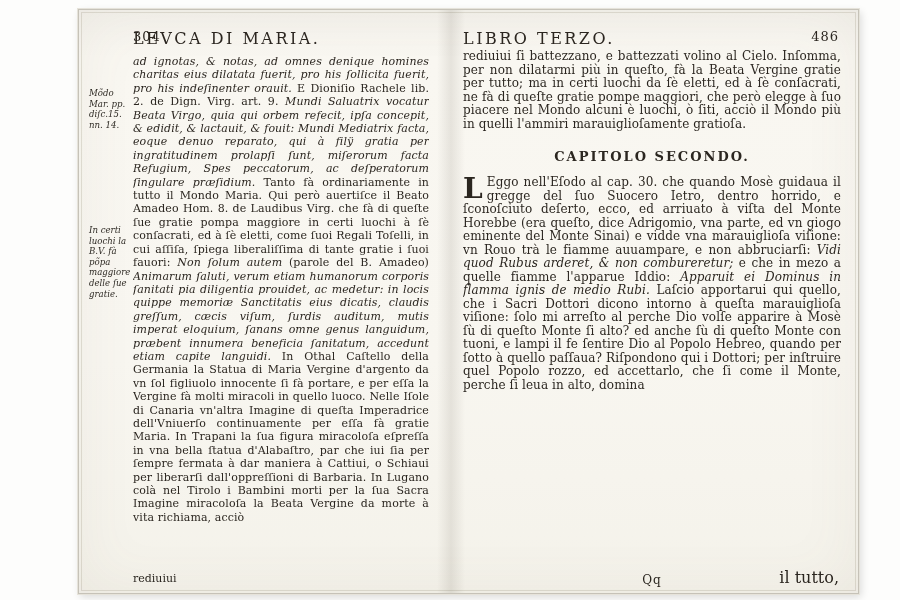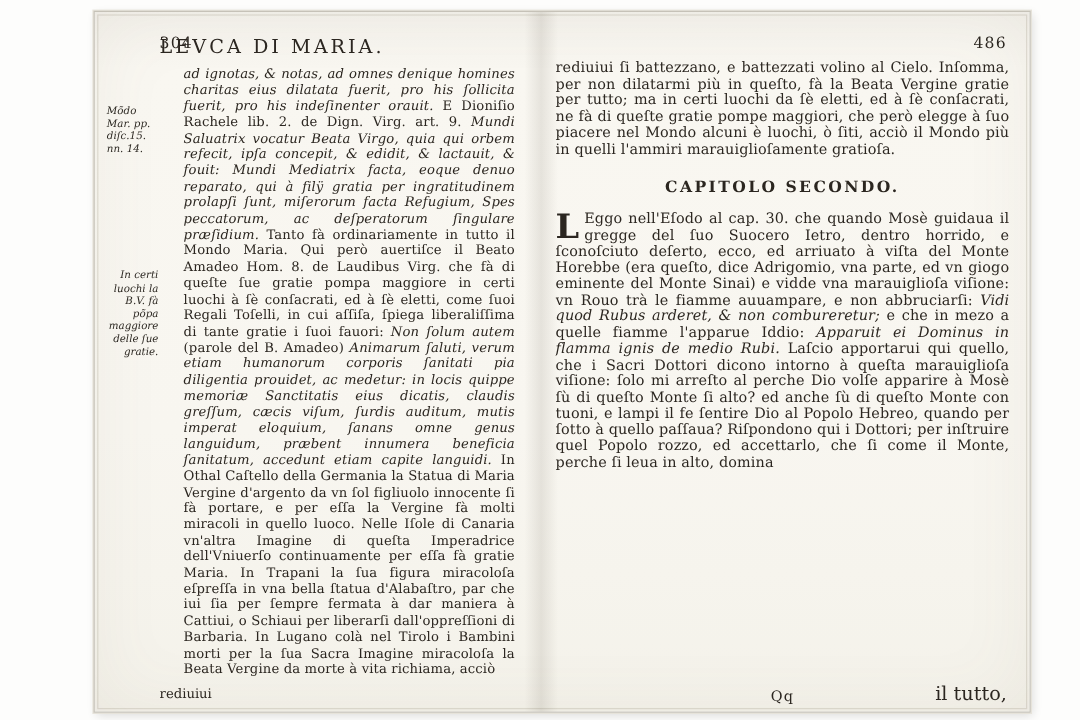--- a/index.html
+++ b/index.html
@@ -36,32 +36,32 @@
   .pn-left{left:0;}
   .pn-right{right:0;}
   .rt{display:block;letter-spacing:2.5px;font-size:16px;}
 
   .mnote{
     position:absolute;left:10px;width:43px;
     font-style:italic;font-size:8.6px;line-height:10.6px;
     color:#2e2a24;text-align:left;
   }
   .mnote-1{top:78px;}
-  .mnote-2{top:215px;text-align:right;}
+  .mnote-2{top:215px;}
   .mnote-3{top:383px;}
 
   .col{position:absolute;overflow:hidden;}
   .col-left{left:54px;top:45px;width:296px;height:538px;}
   .col-right{left:12px;top:40px;width:378px;height:543px;}
 
   .body-text{
     margin:0;text-align:justify;
     letter-spacing:0.1px;
   }
-  .col-left .body-text{font-size:11px;line-height:13.4px;margin-left:20px;}
+  .col-left .body-text{font-size:11px;line-height:13.4px;}
   .col-right .body-text{font-size:12px;line-height:13.5px;}
   .it{font-style:italic;}
 
   .para1{margin:0 0 18px 0;}
   .question{margin:0 0 14px 0;font-style:italic;}
   .chapter-heading{
     margin:4px 0 12px 0;text-align:center;
     font-size:13px;font-weight:600;letter-spacing:2px;font-style:normal;
   }
   .dropcap{
@@ -97,20 +97,21 @@
       <div class="mnote mnote-2">In certi luochi la B.V. fà põpa maggiore delle ſue gratie.</div>
 
       <div class="col col-left">
         <p class="body-text"><span class="it">ad ignotas, &amp; notas, ad omnes denique homines charitas eius dilatata fuerit, pro his ſollicita fuerit, pro his indeſinenter orauit. </span><span>E Dioniſio Rachele lib. 2. de Dign. Virg. art. 9. </span><span class="it">Mundi Saluatrix vocatur Beata Virgo, quia qui orbem refecit, ipſa concepit, &amp; edidit, &amp; lactauit, &amp; fouit: Mundi Mediatrix facta, eoque denuo reparato, qui à filÿ gratia per ingratitudinem prolapſi ſunt, miſerorum facta Refugium, Spes peccatorum, ac deſperatorum ſingulare præſidium. </span><span>Tanto fà ordinariamente in tutto il Mondo Maria. Qui però auertiſce il Beato Amadeo Hom. 8. de Laudibus Virg. che fà di queſte ſue gratie pompa maggiore in certi luochi à ſè conſacrati, ed à ſè eletti, come ſuoi Regali Toſelli, in cui aſſiſa, ſpiega liberaliſſima di tante gratie i ſuoi fauori: </span><span class="it">Non ſolum autem </span><span>(parole del B. Amadeo) </span><span class="it">Animarum ſaluti, verum etiam humanorum corporis ſanitati pia diligentia prouidet, ac medetur: in locis quippe memoriæ Sanctitatis eius dicatis, claudis greſſum, cæcis viſum, ſurdis auditum, mutis imperat eloquium, ſanans omne genus languidum, præbent innumera beneficia ſanitatum, accedunt etiam capite languidi. </span><span>In Othal Caſtello della Germania la Statua di Maria Vergine d'argento da vn ſol figliuolo innocente ſi fà portare, e per eſſa la Vergine fà molti miracoli in quello luoco. Nelle Iſole di Canaria vn'altra Imagine di queſta Imperadrice dell'Vniuerſo continuamente per eſſa fà gratie Maria. In Trapani la ſua figura miracoloſa eſpreſſa in vna bella ſtatua d'Alabaſtro, par che iui ſia per ſempre fermata à dar maniera à Cattiui, o Schiaui per liberarſi dall'oppreſſioni di Barbaria. In Lugano colà nel Tirolo i Bambini morti per la ſua Sacra Imagine miracoloſa la Beata Vergine da morte à vita richiama, acciò</span></p>
         <div class="catchword-left">rediuiui</div>
       </div>
     </section>
 
     <section class="page page-right">
       <header class="ph ph-right">
+        <span class="rt">LIBRO TERZO.</span>
         <span class="pn pn-right">486</span>
       </header>
 
       <div class="col col-right">
         <p class="body-text para1"><span>rediuiui ſi battezzano, e battezzati volino al Cielo. Inſomma, per non dilatarmi più in queſto, fà la Beata Vergine gratie per tutto; ma in certi luochi da ſè eletti, ed à ſè conſacrati, ne fà di queſte gratie pompe maggiori, che però elegge à ſuo piacere nel Mondo alcuni è luochi, ò ſiti, acciò il Mondo più in quelli l'ammiri marauiglioſamente gratioſa.</span></p>
         <h2 class="chapter-heading">CAPITOLO SECONDO.</h2>
         <p class="body-text chapter">
           <span class="dropcap">L</span><span><span>Eggo nell'Eſodo al cap. 30. che quando Mosè guidaua il gregge del ſuo Suocero Ietro, dentro horrido, e ſconoſciuto deſerto, ecco, ed arriuato à viſta del Monte Horebbe (era queſto, dice Adrigomio, vna parte, ed vn giogo eminente del Monte Sinai) e vidde vna marauiglioſa viſione: vn Rouo trà le fiamme auuampare, e non abbruciarſi: </span><span class="it">Vidi quod Rubus arderet, &amp; non combureretur; </span><span>e che in mezo a quelle fiamme l'apparue Iddio: </span><span class="it">Apparuit ei Dominus in flamma ignis de medio Rubi. </span><span>Laſcio apportarui qui quello, che i Sacri Dottori dicono intorno à queſta marauiglioſa viſione: ſolo mi arreſto al perche Dio volſe apparire à Mosè ſù di queſto Monte ſi alto? ed anche ſù di queſto Monte con tuoni, e lampi il fe ſentire Dio al Popolo Hebreo, quando per ſotto à quello paſſaua? Riſpondono qui i Dottori; per inſtruire quel Popolo rozzo, ed accettarlo, che ſi come il Monte, perche ſi leua in alto, domina</span></span>
         </p>
         <div class="sigline">

